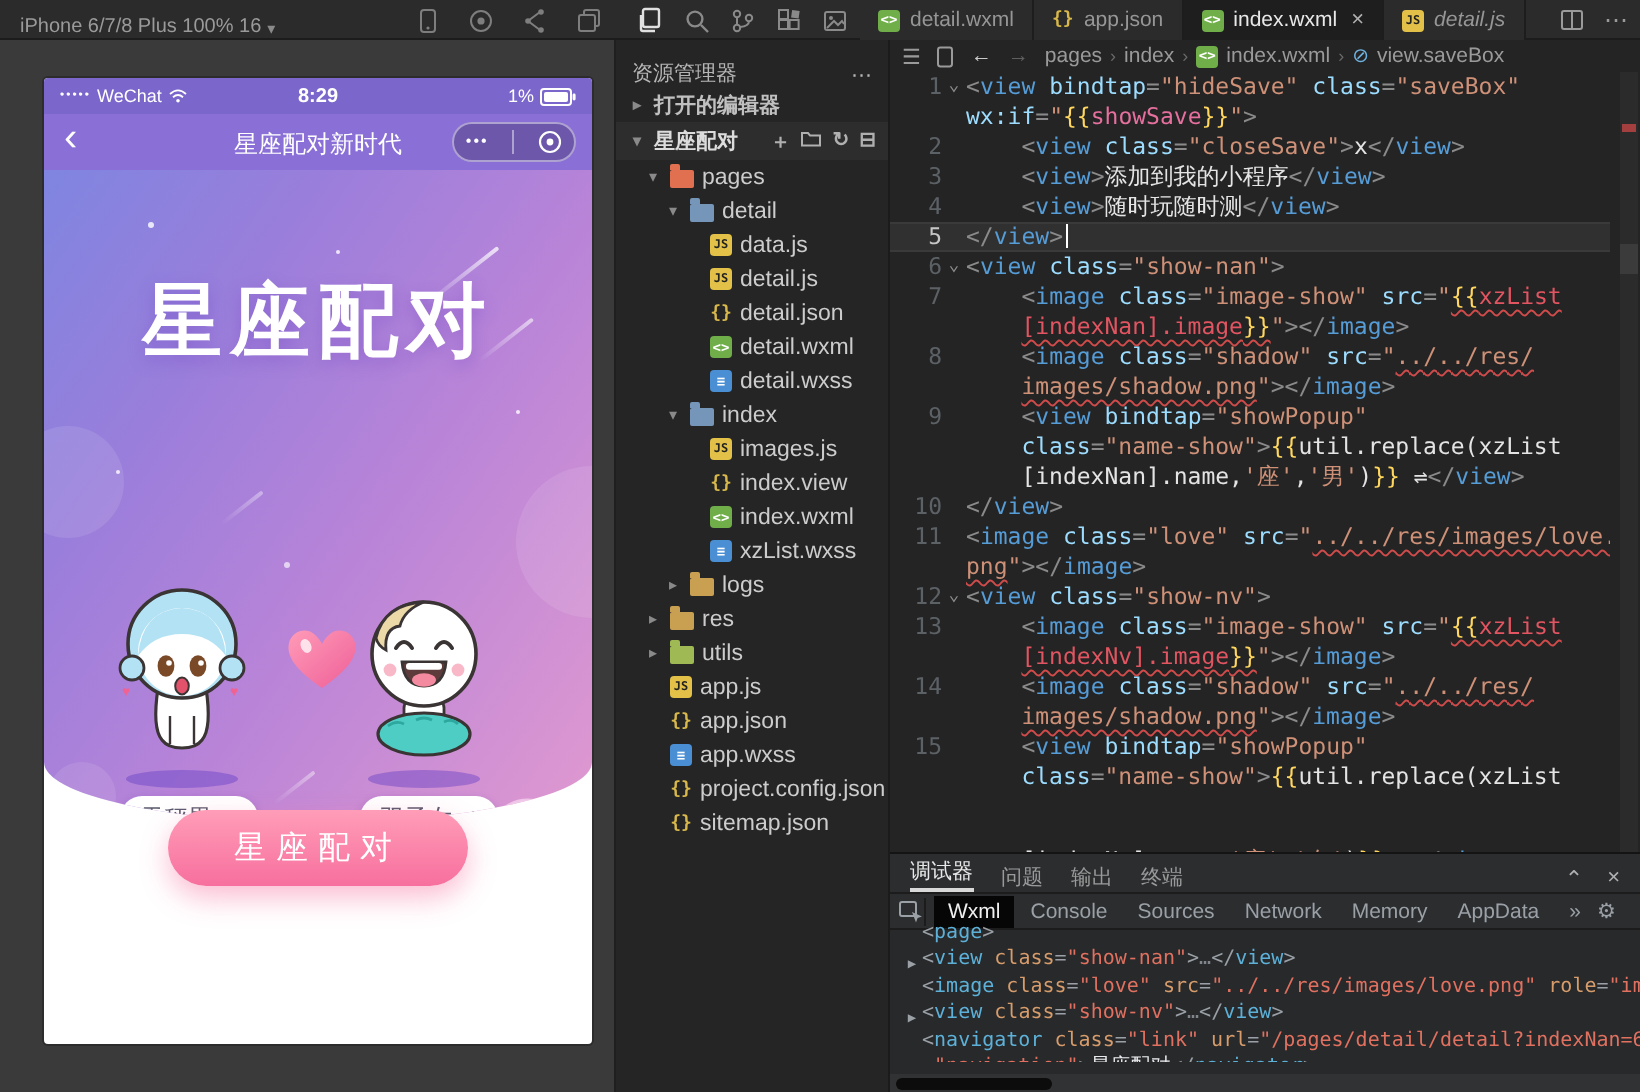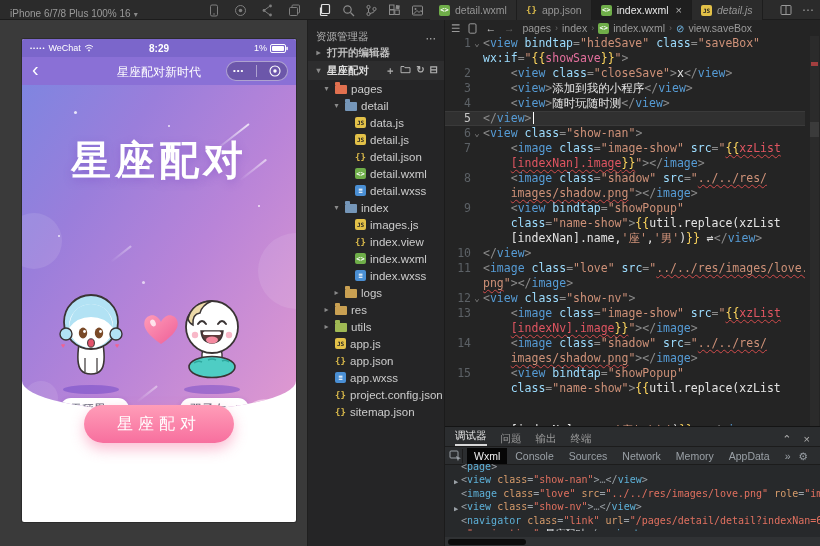--- a/index.html
+++ b/index.html
@@ -404,21 +404,21 @@
         <span class="nm">index.view</span>
       </div>
       <div class="trow" style="padding-left: 34px;">
         <span class="arr"></span>
         <span class="fi fi-wxml">&lt;&gt;</span>
         <span class="nm">index.wxml</span>
       </div>
       <div class="trow" style="padding-left: 34px;">
         <span class="arr"></span>
         <span class="fi fi-wxss">≡</span>
-        <span class="nm">index.wxss</span>
+        <span class="nm">xzList.wxss</span>
       </div>
       <div class="trow" style="padding-left: 24px;">
         <span class="arr">▸</span>
         <span class="fi fi-folder" style="--fc: #c9a052;"></span>
         <span class="nm">logs</span>
       </div>
       <div class="trow" style="padding-left: 14px;">
         <span class="arr">▸</span>
         <span class="fi fi-folder" style="--fc: #c9a052;"></span>
         <span class="nm">res</span>

